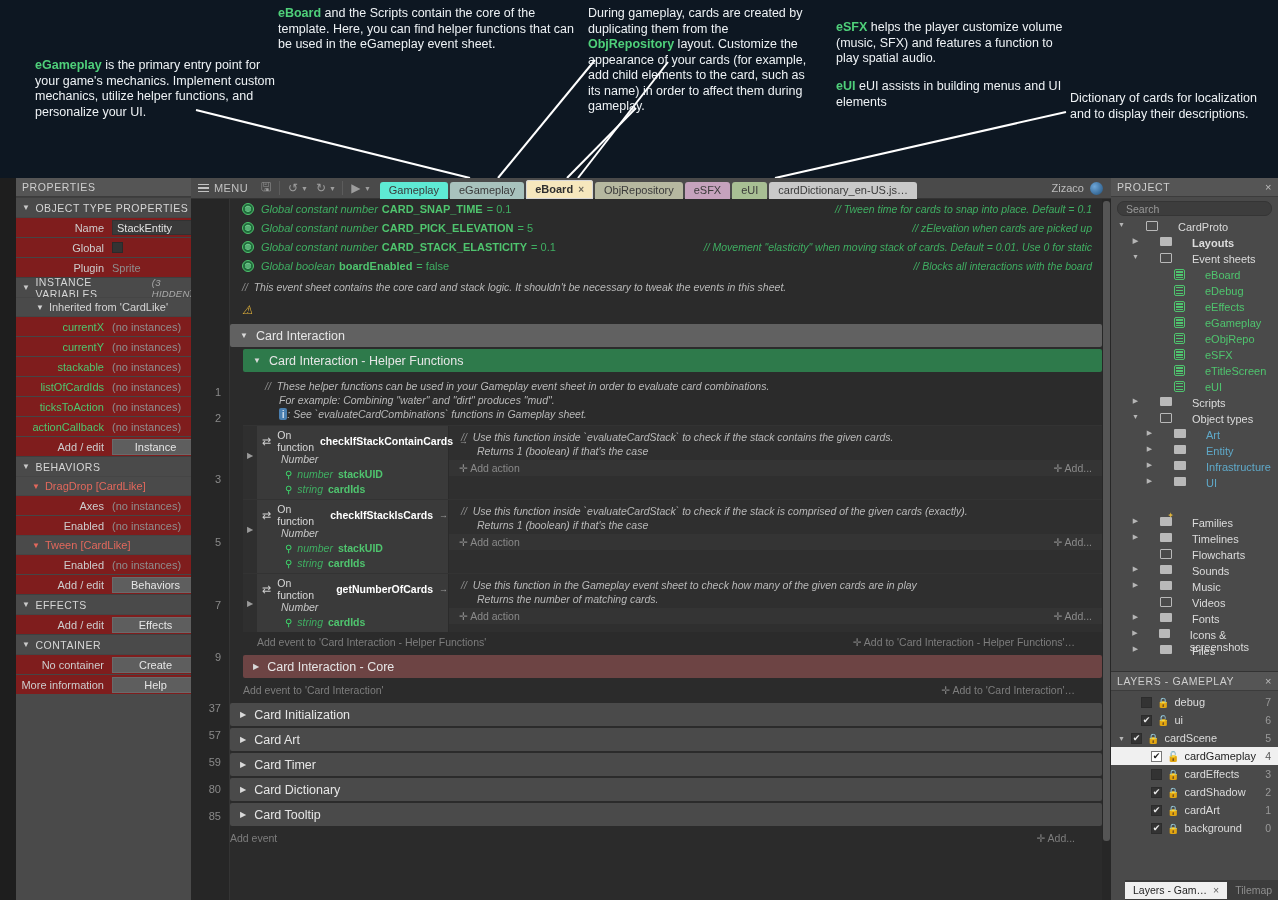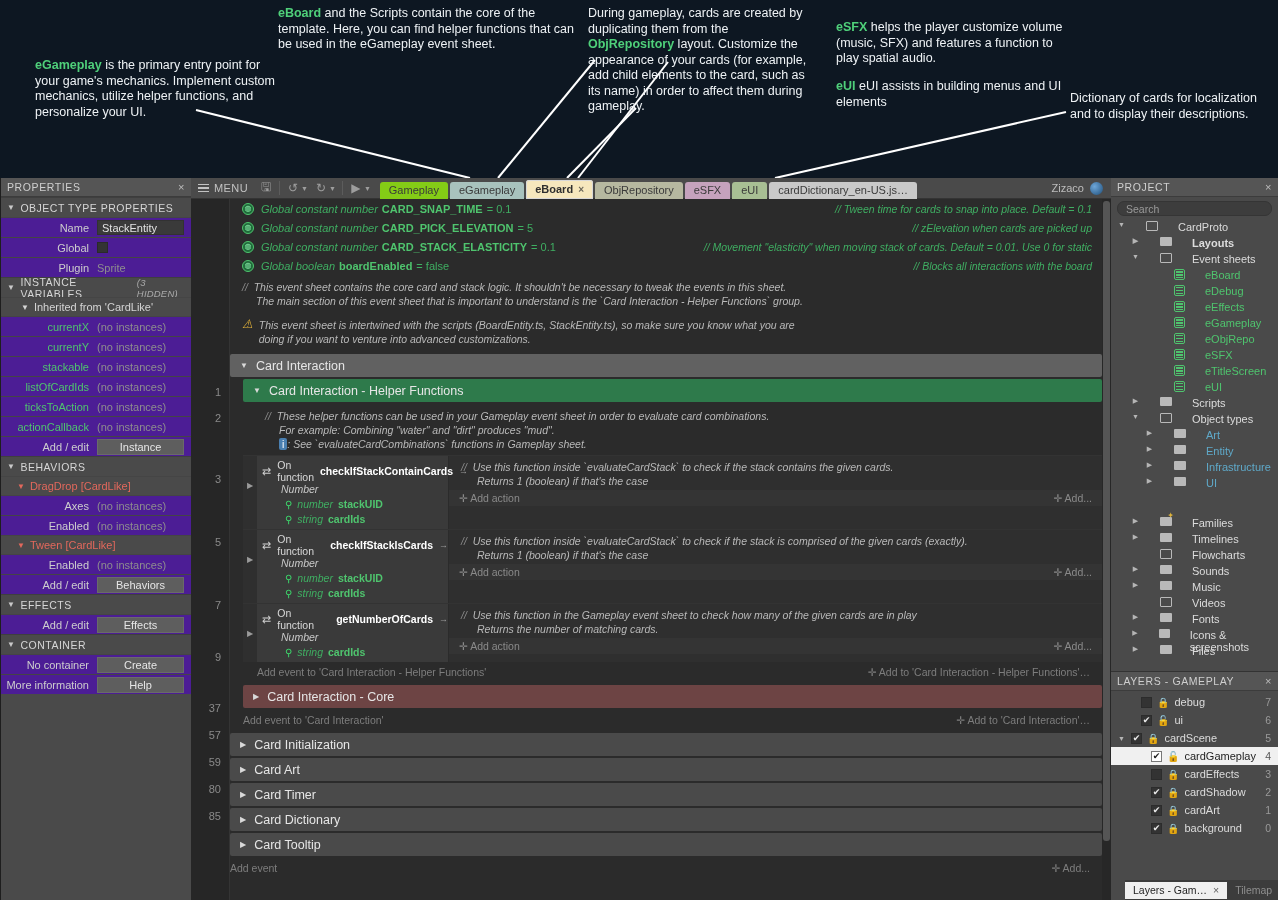--- a/index.html
+++ b/index.html
@@ -14,41 +14,41 @@
   #annot{ position:absolute; left:0; top:0; width:1278px; height:178px; background:#0d1722; }
   #annot-svg{ position:absolute; left:0; top:0; width:1278px; height:190px; pointer-events:none; }
   .note{ position:absolute; font-size:12.5px; line-height:15.5px; color:#eef2f5; }
   .note b{ color:#4fd07a; font-weight:bold; }
 
   
   #app{ position:absolute; left:0; top:178px; width:1278px; height:722px; background:#1e1e1e; }
 
   
   #props{
-    position:absolute; left:1px; top:0; width:191px; height:722px;
+    position:absolute; left:16px; top:0; width:191px; height:722px;
     background:#4a4a4a; border-right:1px solid #2b2b2b;
     display:flex; flex-direction:column;
   }
   .panel-head{
     height:19px; background:#555; display:flex; align-items:center;
     padding:0 6px; font-size:10.5px; letter-spacing:.6px; color:#cfcfcf;
     border-bottom:1px solid #3c3c3c;
   }
   .panel-head .t{ flex:1; }
   .panel-head .x{ color:#bdbdbd; font-size:11px; cursor:pointer; }
   .sec{
     display:flex; align-items:center; gap:5px; height:20px; padding:0 6px;
     font-size:10.5px; letter-spacing:.5px; color:#d6d6d6;
     background:#4a4a4a; border-top:1px solid #3f3f3f;
   }
   .sec .caret{ font-size:8px; color:#c9c9c9; }
   .sec i{ color:#aaa; font-style:italic; font-size:9.5px; letter-spacing:.2px;}
   .row{
     display:flex; align-items:center; height:20px; padding:0 7px 0 0;
-    border-top:1px solid #454545; background:#4c1d95;
+    border-top:1px solid #454545; background:#7f1d1d;
   }
   .row .lbl{ width:96px; text-align:right; padding-right:8px; font-size:11px; color:#cdcdcd;}
   .row .val{ flex:1; font-size:11px; color:#9d9d9d;}
   .row .val.dim{ color:#8e8e8e; }
   .txtbox{
     flex:1; height:15px; background:#3a3a3a; border:1px solid #323232;
     font-size:11px; color:#e2e2e2; padding:0 4px; line-height:15px;
   }
   .chkbox{ width:11px; height:11px; background:#333; border:1px solid #2a2a2a; }
   .btn{
@@ -112,21 +112,21 @@
     font-size:12.5px; color:#e6e6e6; border-radius:2px; margin:2px 0;
   }
   .grouphdr .caret{ font-size:8px; color:#d9d9d9; }
   .g-grey{ background:#616161; }
   .g-green{ background:#2e7a4b; }
   .g-red{ background:#6d4444; }
   .g-dark{ background:#4a4a4a; }
 
   .addline{ display:flex; font-size:10.5px; color:#7d7d7d; padding:4px 0 5px 0;}
   .addline .l{ padding-left:14px; }
-  .addline .r{ margin-left:auto; padding-right:12px;}
+  .addline .r{ margin-left:auto; padding-right:27px;}
 
   .evt{ display:flex; border-top:1px solid #333; background:#2f2f2f; }
   .evt .expander{ width:14px; display:flex; align-items:flex-start; justify-content:center;
                   padding-top:25px; color:#9a9a9a; font-size:8px;}
   .evt .cond{ width:192px; background:#3a3a3a; border-right:1px solid #2b2b2b; padding:3px 0 4px 0;}
   .evt .acts{ flex:1; position:relative; }
   .cond .l1{ display:flex; align-items:center; gap:6px; padding-left:5px; font-size:10.5px; color:#d8d8d8;}
   .cond .l1 .fi{ color:#cfcfcf; font-size:11px; }
   .cond .l1 b{ color:#fff; }
   .cond .l1 .arr{ color:#9a9a9a; font-size:9px;}
@@ -348,21 +348,21 @@
       <div class="tb-sep"></div>
       <div class="tb-ico">↺</div>
       <div class="tb-caret">▼</div>
       <div class="tb-ico">↻</div>
       <div class="tb-caret">▼</div>
       <div class="tb-sep"></div>
       <div class="tb-ico">▶</div>
       <div class="tb-caret">▼</div>
 
       <div class="tabs">
-        <div class="tab" style="background:#84cc16"><span>Gameplay</span></div>
+        <div class="tab" style="background:#5eead4"><span>Gameplay</span></div>
         <div class="tab" style="background:#a8c2bd"><span>eGameplay</span></div>
         <div class="tab active" style="background:#f6e7bd"><span>eBoard</span><span class="cls">×</span></div>
         <div class="tab" style="background:#b6b8a0"><span>ObjRepository</span></div>
         <div class="tab" style="background:#c5a2bd"><span>eSFX</span></div>
         <div class="tab" style="background:#a8bf94"><span>eUI</span></div>
         <div class="tab" style="background:#c9c9c9"><span>cardDictionary_en-US.js…</span></div>
       </div>
 
       <div class="user">
         <span>Zizaco</span>
@@ -411,28 +411,23 @@
         <div class="gvar">
           <span class="bulb">◍</span>
           <span class="kw">Global boolean</span>
           <span class="nm">boardEnabled</span>
           <span class="eq">= false</span>
           <span class="cm">//  Blocks all interactions with the board</span>
         </div>
 
         <div class="comment">
           <span class="slash">//&nbsp;&nbsp;</span><span>This event sheet contains the core card and stack logic. It shouldn't be necessary to tweak the events in this sheet.</span>
-          <span class="ind">The main section of this event sheet  that is important to understand is the `Card Interaction - Helper Functions` group.</span>
         </div>
         <div class="warnrow">
           <span class="wi">⚠</span>
-          <span>
-            <span>This event sheet is intertwined with the scripts (BoardEntity.ts, StackEntity.ts), so make sure you know what you are</span><br>
-            <span>doing if you want to venture into advanced customizations.</span>
-          </span>
         </div>
 
         <div class="grouphdr g-grey">
           <span class="caret">▼</span>
           <span>Card Interaction</span>
         </div>
 
         <div style="padding-left:13px;">
           <div class="grouphdr g-green">
             <span class="caret">▼</span>

